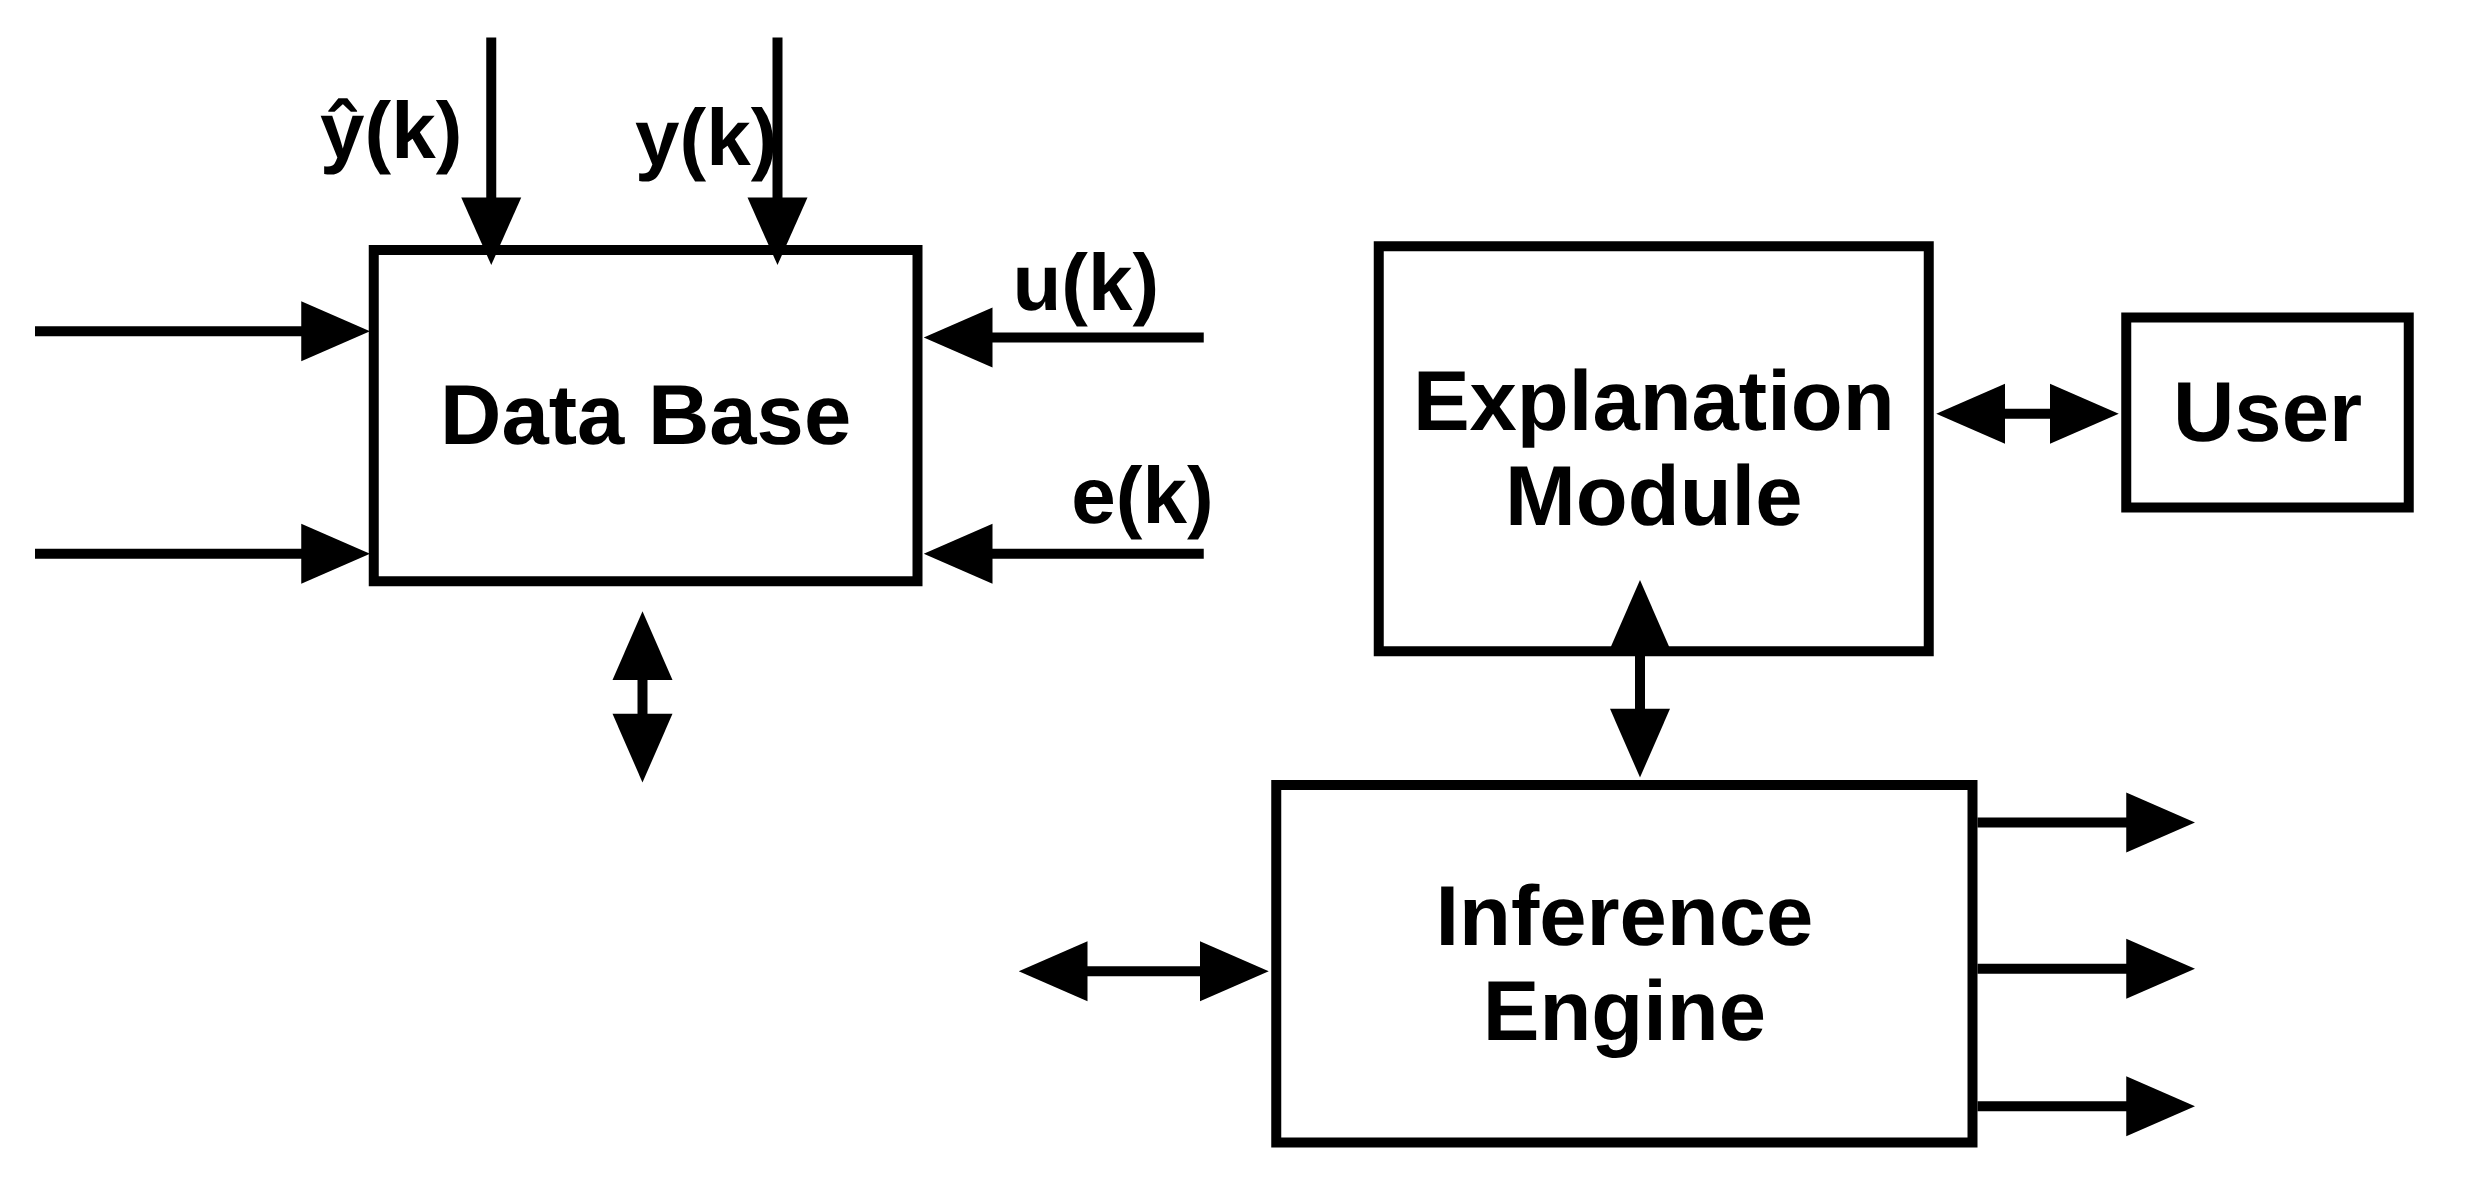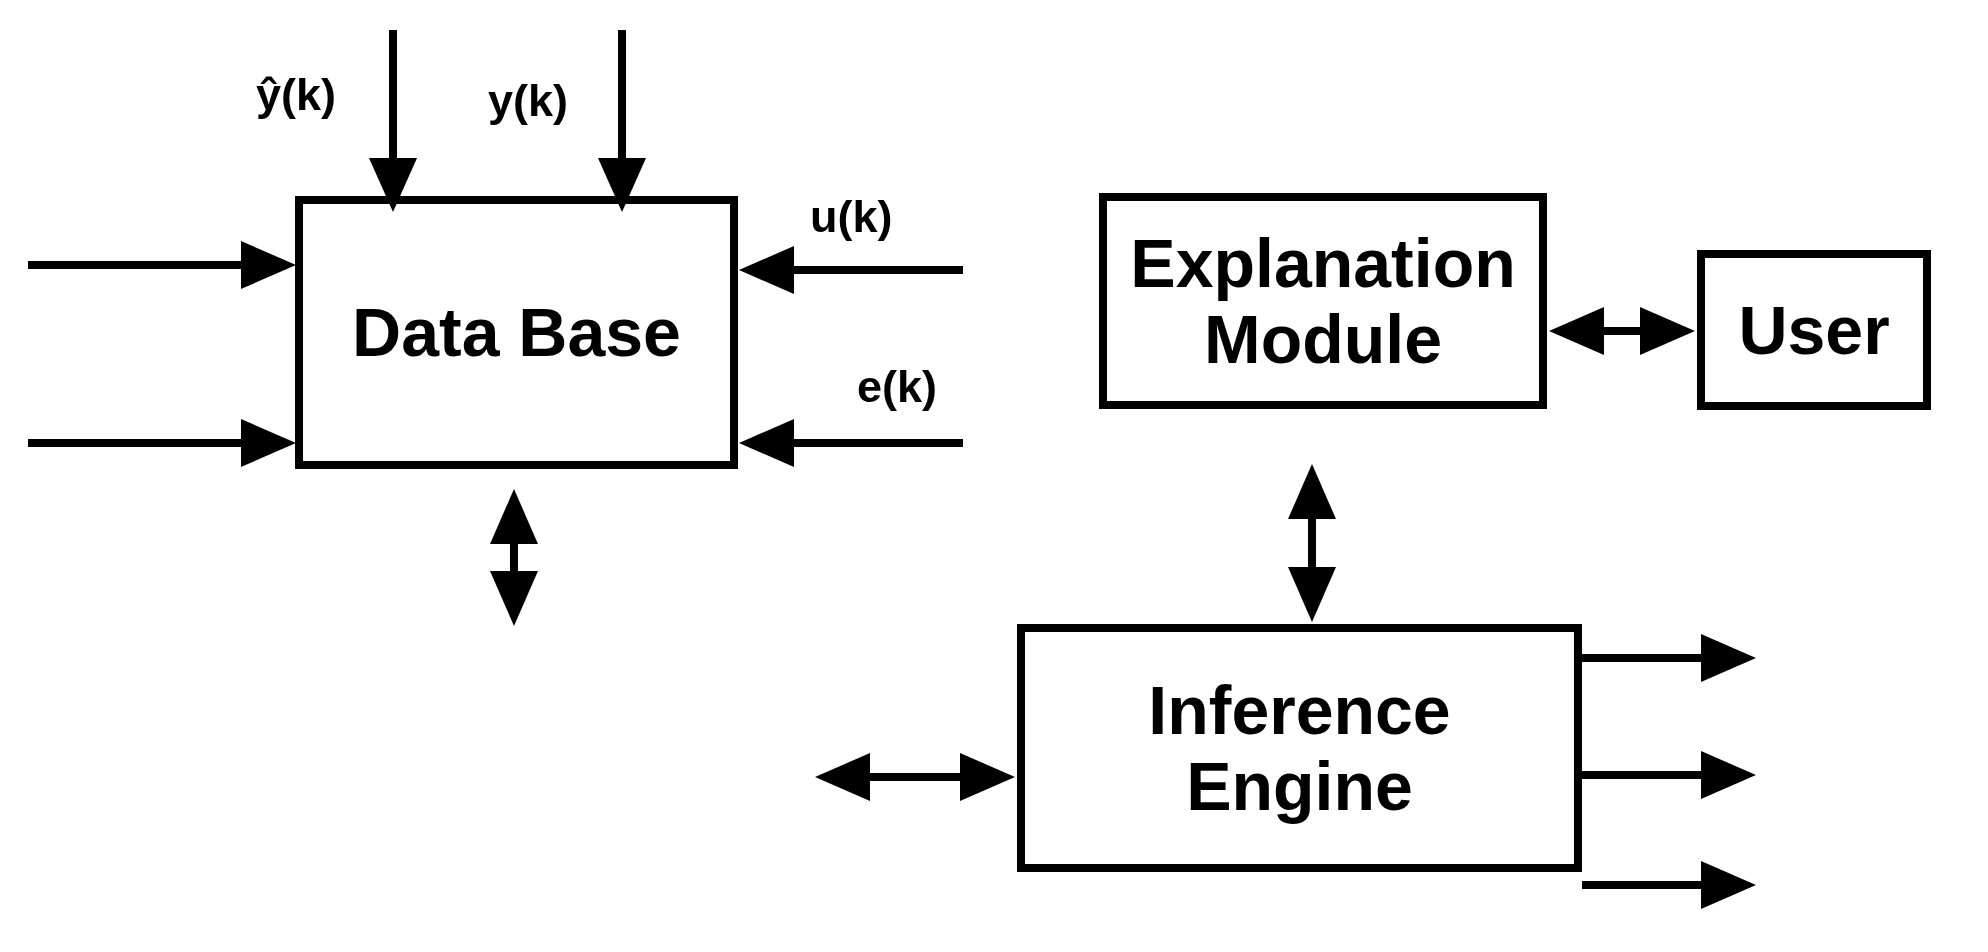--- a/index.html
+++ b/index.html
@@ -23,34 +23,34 @@
     background:var(--bg-color);
     display:flex;align-items:center;justify-content:center;
     text-align:center;
     font-weight:bold;
     font-size:68px;
     line-height:1.12;
     color:var(--line-color);
   }
   .box .lbl{display:block;padding:0 30px;}
   #box-data-base{left:295px;top:196px;width:443px;height:273px;align-items:center;}
-  #box-explanation-module{left:1099px;top:193px;width:448px;height:216px;}
+  #box-explanation-module{left:1099px;top:193px;width:448px;height:332px;}
   #box-user{left:1697px;top:250px;width:234px;height:160px;}
   #box-knowledge-base{left:246px;top:628px;width:567px;height:290px;}
-  #box-inference-engine{left:1017px;top:624px;width:565px;height:248px;}
+  #box-inference-engine{left:1017px;top:624px;width:565px;height:294px;}
   .sig{
     position:absolute;
     font-weight:bold;
-    font-size:45px;
+    font-size:64px;
     line-height:1;
     white-space:nowrap;
     color:var(--line-color);
   }
   #sig-y-hat-k{left:256px;top:72px;}
-  #sig-y-k{left:488px;top:78px;}
+  #sig-y-k{left:508px;top:78px;}
   #sig-y-hat-k-j{left:40px;top:196px;}
   #sig-e-k-j{left:40px;top:370px;}
   #sig-u-k{left:810px;top:194px;}
   #sig-e-k{left:857px;top:364px;}
   svg.wires{position:absolute;inset:0;color:var(--line-color);pointer-events:none;}
   svg.wires line{stroke:currentColor;stroke-width:8;}
   svg.wires polygon{fill:currentColor;stroke:none;}
 </style>
 </head>
 <body>

